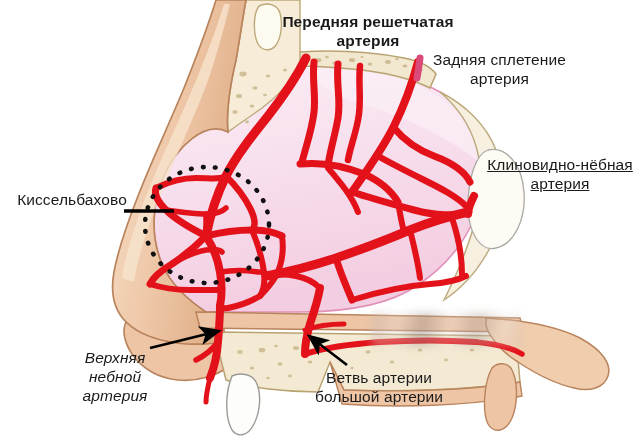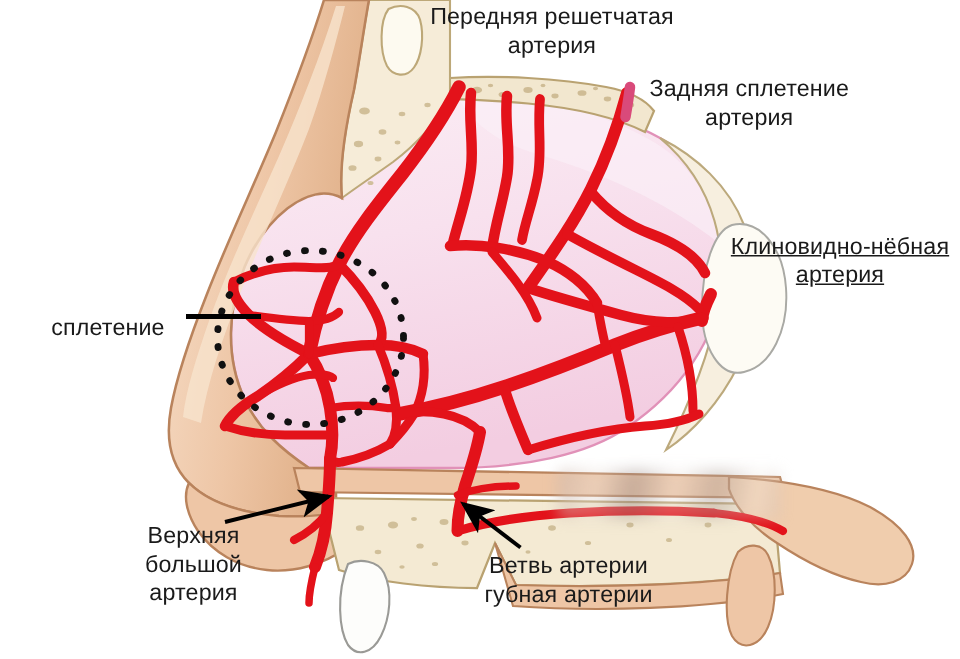--- a/index.html
+++ b/index.html
@@ -28,25 +28,25 @@
     color: #1a1a1a;
     font-family: "Liberation Sans", "DejaVu Sans", sans-serif;
     font-size: 15.5px;
     line-height: 19px;
     white-space: pre;
     letter-spacing: 0.1px;
   }
   .label.center { text-align: center; }
 
   
-  #lbl-ant-ethmoid { left: 268px; top: 2px;   width: 200px; }
+  #lbl-ant-ethmoid { left: 268px; top: 12px;   width: 200px; font-weight: bold; }
   #lbl-post-ethmoid{ left: 412px; top: 50px;  width: 175px; }
   #lbl-spheno      { left: 480px; top: 155px; width: 160px; text-decoration: underline; }
   #lbl-kiesselbach { left: 2px;   top: 190px; width: 140px; }
-  #lbl-sup-labial  { left: 74px;  top: 348px; width: 110px; }
+  #lbl-sup-labial  { left: 60px;  top: 348px; width: 110px; font-style: italic; }
   #lbl-palatine    { left: 294px; top: 368px; width: 170px; }
 
   .watermark {
     position: absolute;
     left: 372px;
     top: 313px;
     width: 148px;
     height: 33px;
     background: linear-gradient(100deg,
         rgba(200,180,170,0.55) 0%,
@@ -300,21 +300,21 @@
     </g>
 
   </svg>
 
   <div class="label center" id="lbl-ant-ethmoid"><span>Передняя решетчатая</span><br><span>артерия</span></div>
 
   <div class="label center" id="lbl-post-ethmoid"><span>Задняя сплетение</span><br><span>артерия</span></div>
 
   <div class="label center" id="lbl-spheno"><span>Клиновидно-нёбная</span><br><span>артерия</span></div>
 
-  <div class="label center" id="lbl-kiesselbach"><br><span>сплетение</span></div>
-
-  <div class="label center" id="lbl-sup-labial"><span>Верхняя</span><br><span>большой</span><br><span>артерия</span></div>
-
-  <div class="label center" id="lbl-palatine"><span>Ветвь артерии</span><br><span>губная артерии</span></div>
+  <div class="label center" id="lbl-kiesselbach"><span>Киссельбахово</span><br></div>
+
+  <div class="label center" id="lbl-sup-labial"><span>Верхняя</span><br><span>небной</span><br><span>артерия</span></div>
+
+  <div class="label center" id="lbl-palatine"><span>Ветвь артерии</span><br><span>большой артерии</span></div>
 
   <div class="watermark"></div>
 
 </div>
 
 </body></html>

